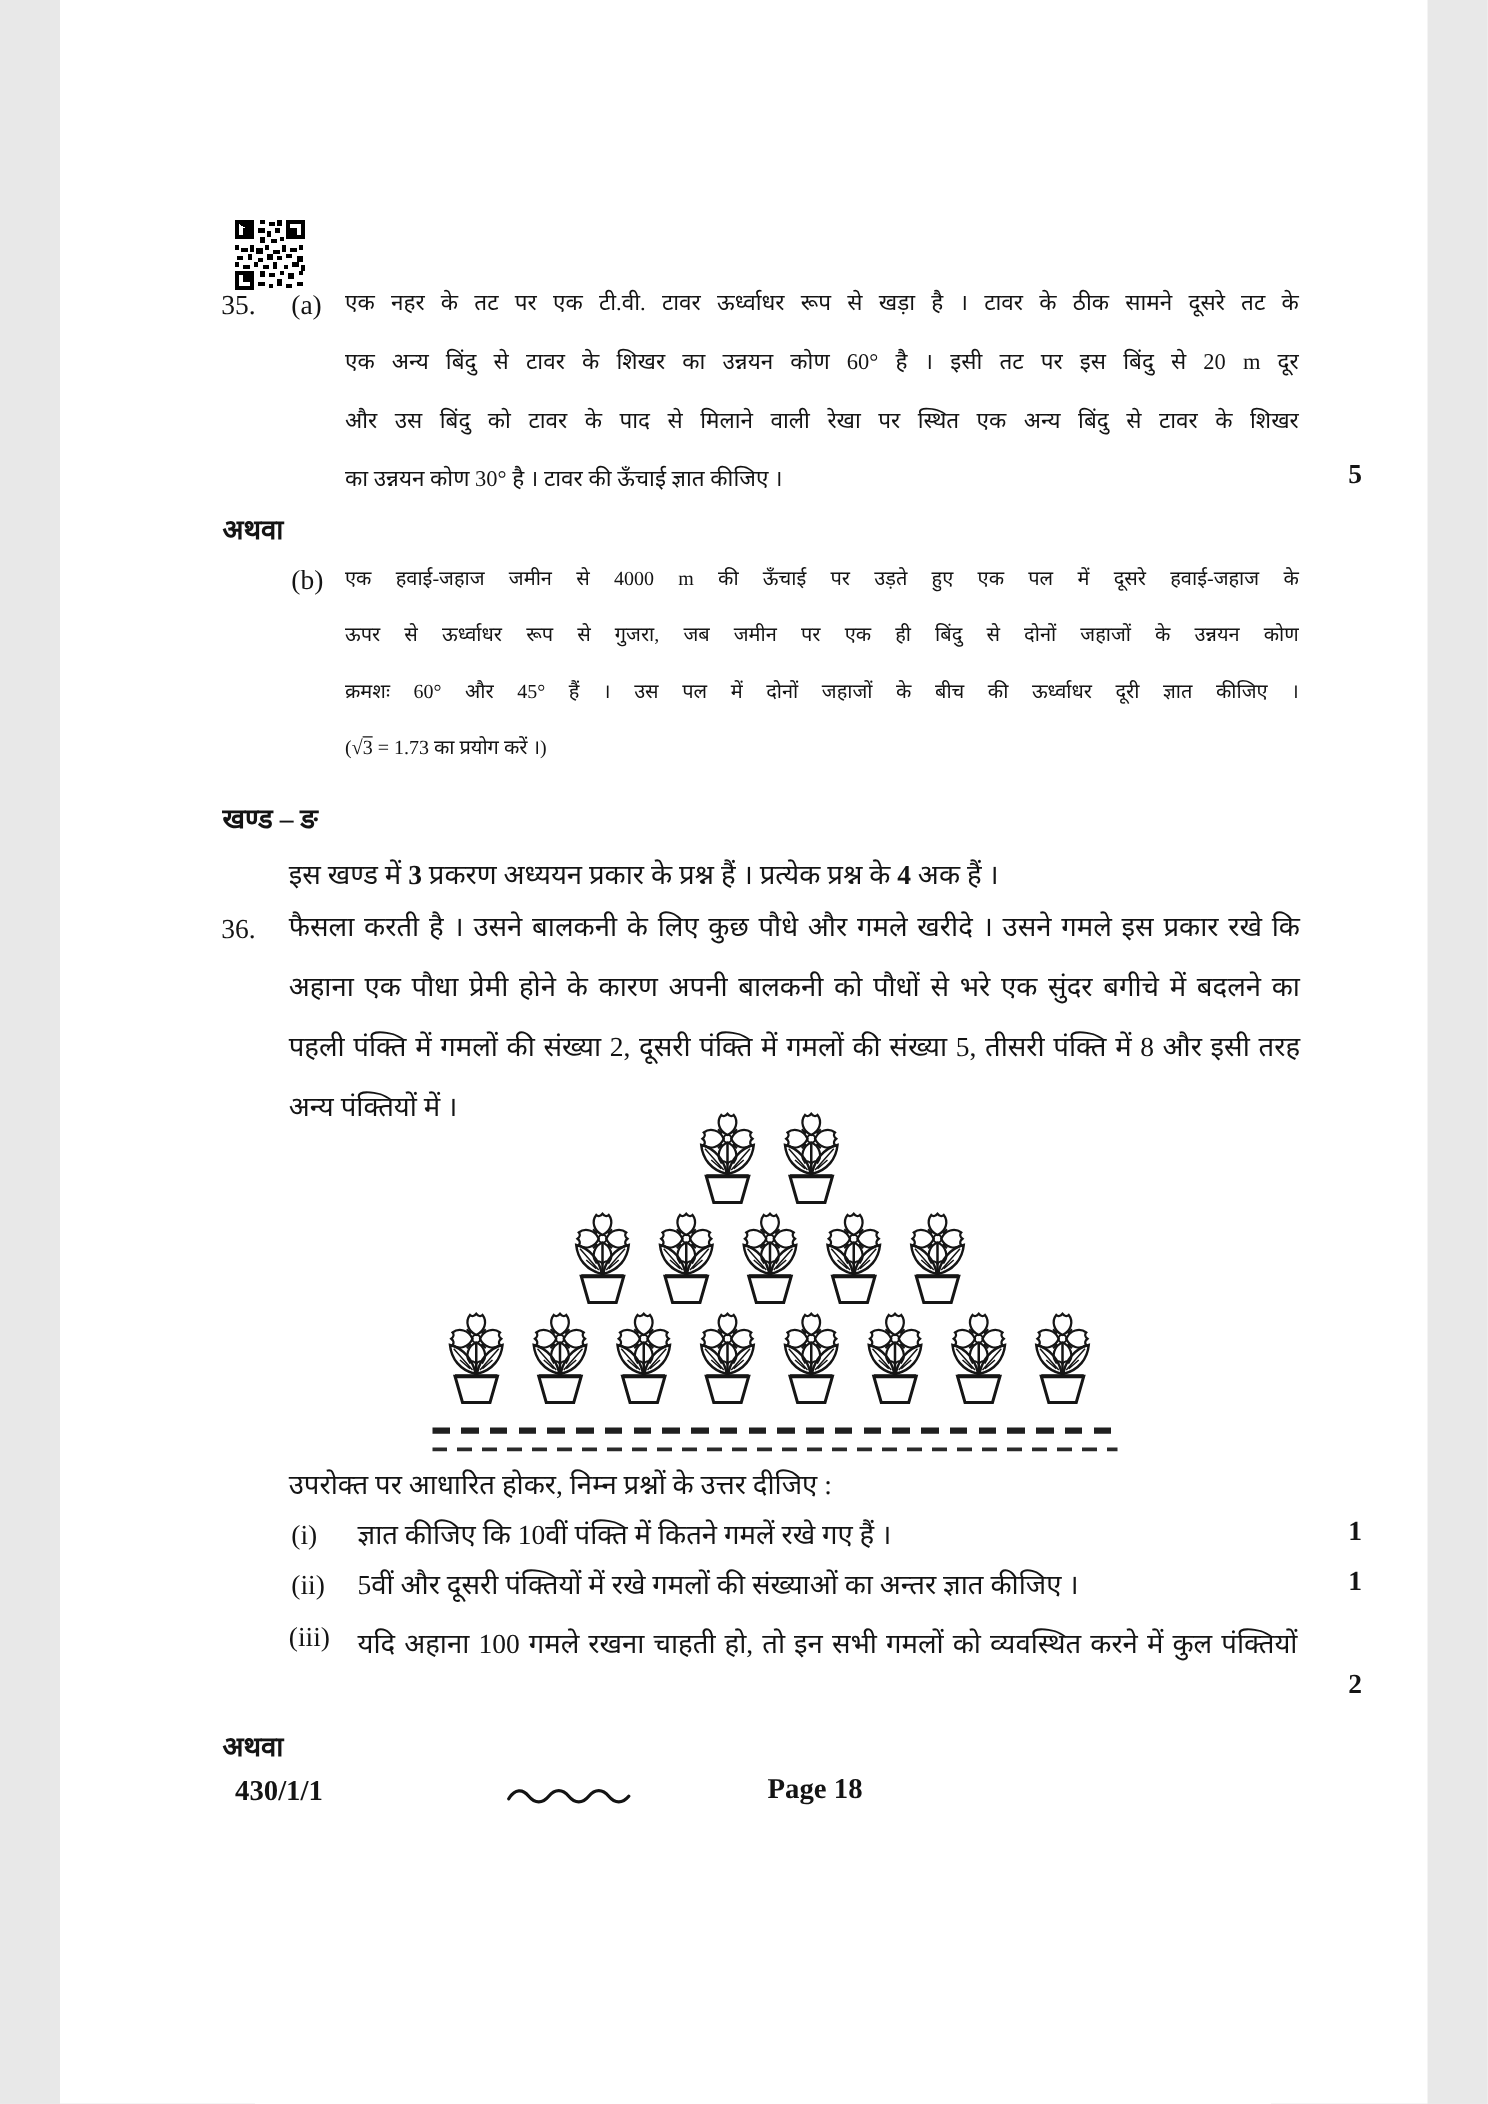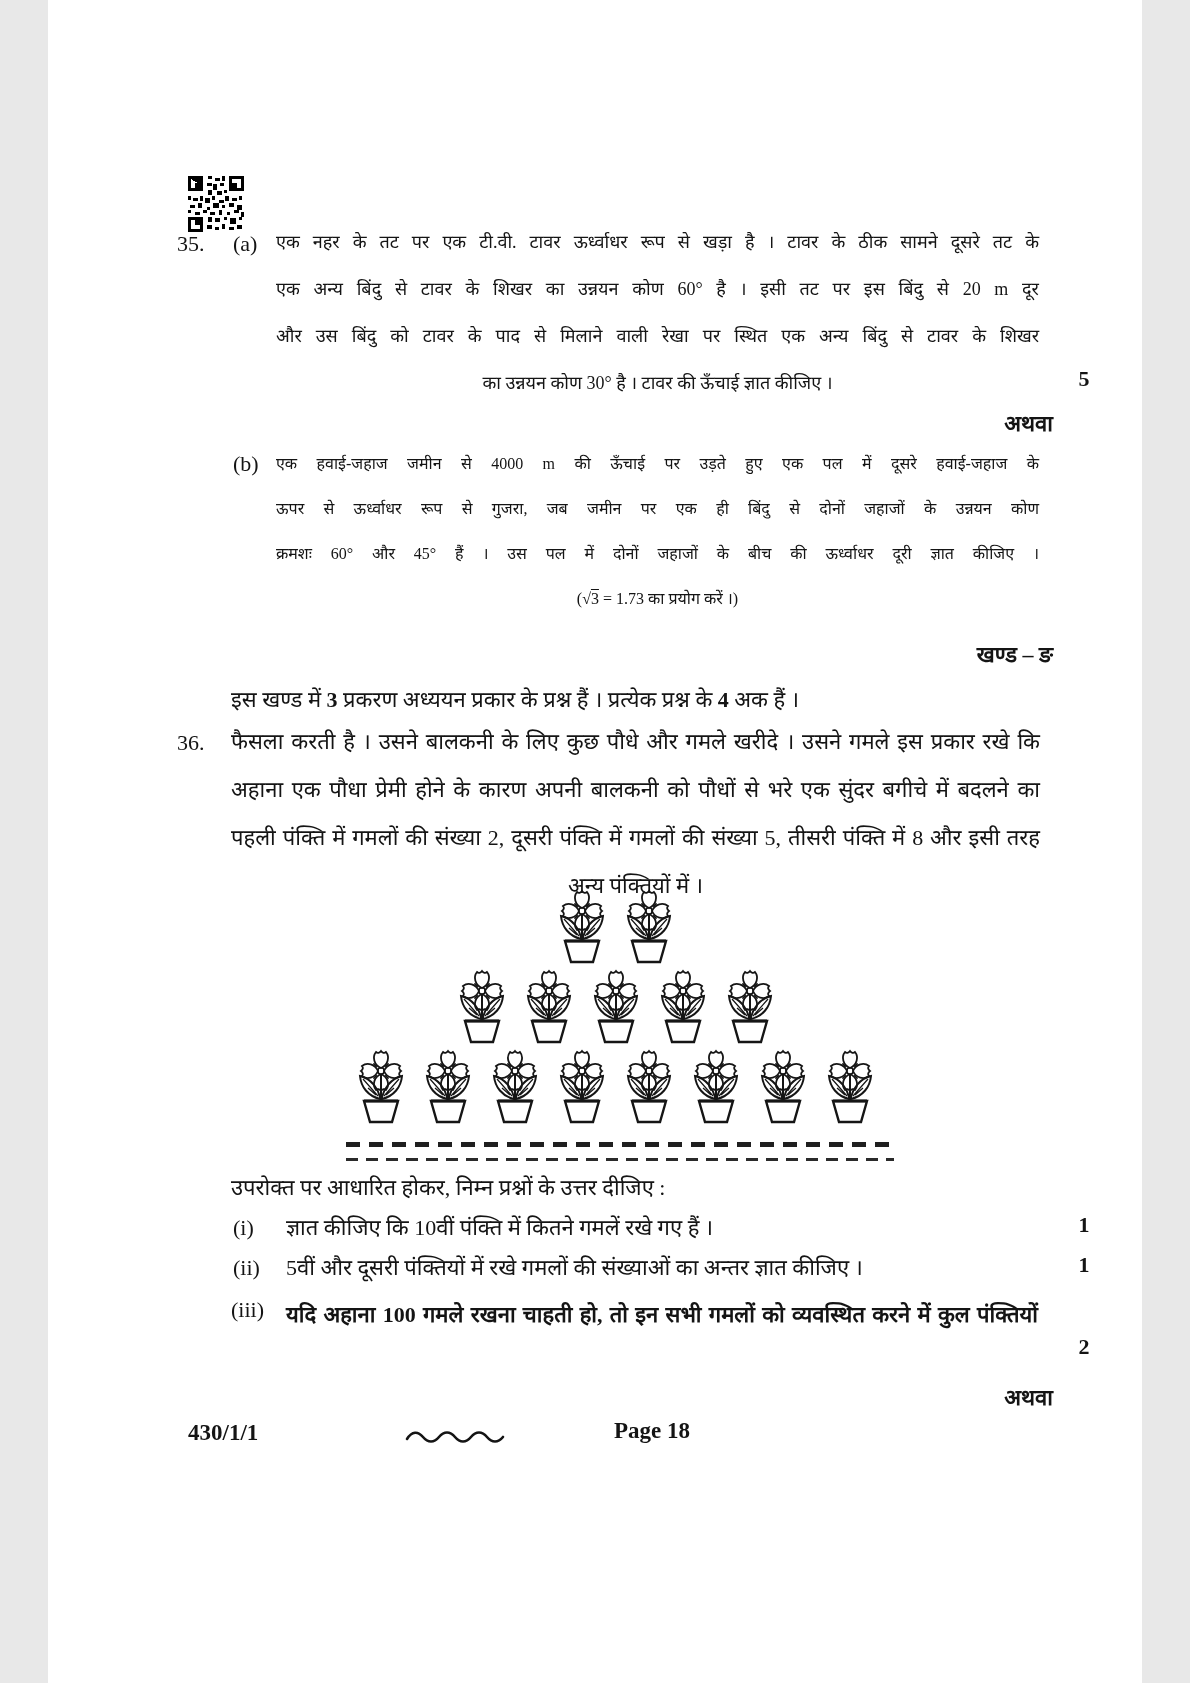--- a/index.html
+++ b/index.html
@@ -4,28 +4,28 @@
 <style>
   html,body{margin:0;padding:0;background:#e8e8e8;}
   .page{
     position:relative;width:1094px;height:1683px;background:#ffffff;
     margin:0 auto;overflow:hidden;color:#141414;
     font-family:"Liberation Serif","DejaVu Serif",serif;
   }
   .abs{position:absolute;}
   .t{font-size:22px;line-height:1.28;}
   .bold{font-weight:bold;}
-  .center{text-align:right;}
+  .center{text-align:left;}
   
   .para-a{width:763px;line-height:47px;font-size:18px;}
   .para-b{width:763px;line-height:45px;font-size:16px;font-family:Liberation Serif, serif;}
   .para-36{width:809px;line-height:48px;font-size:22px;}
-  .para-iii{width:752px;line-height:42px;font-size:22px;font-weight:bold;}
+  .para-iii{width:752px;line-height:42px;font-size:22px;}
   .jline{text-align:justify;text-align-last:justify;}
-  .lline{text-align:center;}
+  .lline{text-align:left;}
   .marks{font-weight:bold;font-size:22px;width:36px;text-align:center;}
   .radicand{text-decoration:overline;}
   
   .figure{left:130px;top:884px;width:875px;display:flex;flex-direction:column;align-items:center;}
   .pot-row{display:flex;gap:7px;height:80px;}
   .dash-heavy{
     left:298px;top:1142px;width:546px;height:5px;
     background:repeating-linear-gradient(90deg,#1f1f1f 0 14px,transparent 14px 23px);
   }
   .dash-light{

